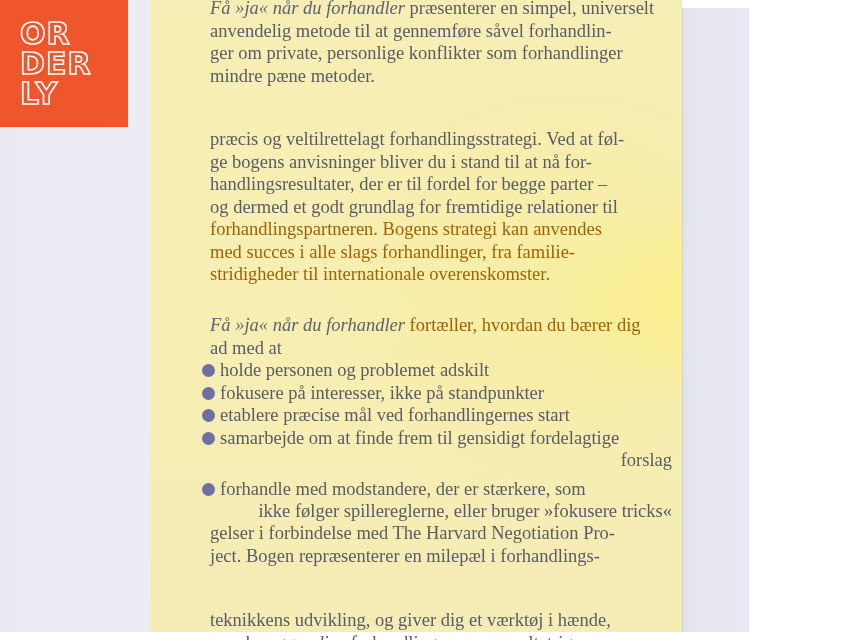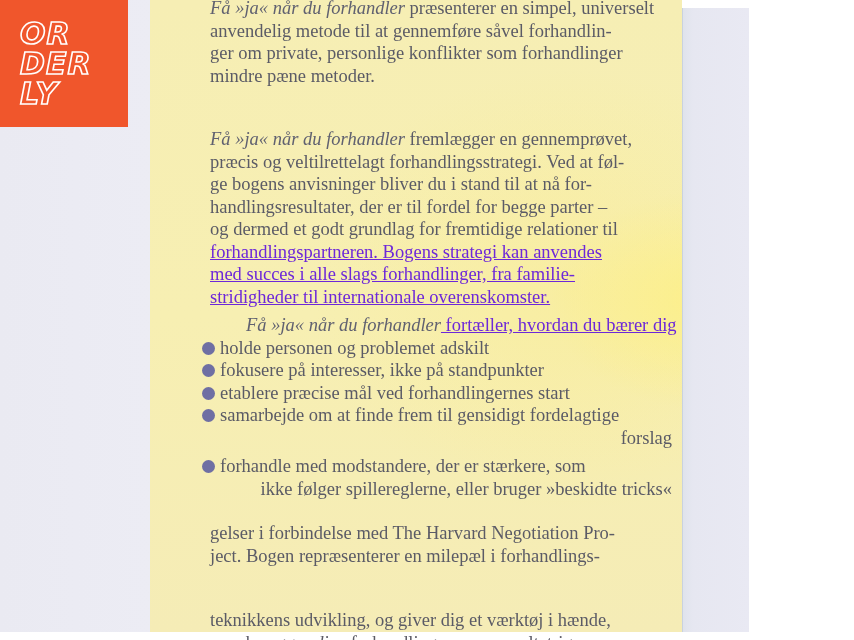--- a/index.html
+++ b/index.html
@@ -24,36 +24,36 @@
     }
     .spine {
       position: absolute; left: 682px; top: 8px; width: 66px; height: 626px;
       background: linear-gradient(90deg, #dfe3ec 0%, #e6e7f1 15%, #e9e9f3 100%);
       border-left: 1px solid #c9d2df;
     }
     .logo {
       position: absolute; left: 0; top: 0; width: 128px; height: 127px;
       background: #f0562c;
       display: flex; flex-direction: column; justify-content: center; align-items: flex-start;
-      padding-left: 20px; box-sizing: border-box; font-style: italic;
+      padding-left: 20px; box-sizing: border-box;
     }
     .logo-line {
       font-family: "DejaVu Sans", "Liberation Sans", sans-serif;
       font-weight: bold; font-size: 30px; line-height: 30px;
       color: transparent; -webkit-text-stroke: 1.6px #ffffff;
       letter-spacing: 1px;
     }
     .text-col {
       position: absolute; left: 210px; top: 0; width: 470px;
       color: #5b5b66; font-size: 18.5px; line-height: 22.5px;
     }
     .para { position: absolute; left: 0; width: 470px; }
     .line { white-space: nowrap; display: block; height: 22.5px; }
     .title-it { font-style: italic; color: #606170; }
-    .dark { color: #6d28d9; text-decoration: underline; }
+    .dark { color: #a16207; }
     .bullet-row { display: block; white-space: nowrap; height: 22.5px; position: relative; padding-left: 18px; }
     .bullet-row.indent { padding-left: 18px; text-align: right; }
     .bullet-dot {
       position: absolute; left: 0; top: 5px; width: 13px; height: 13px; border-radius: 50%;
       background: #6f6fa3;
     }
   </style>
 </head>
 <body>
 
@@ -71,41 +71,41 @@
 <div class="text-col">
 
   <div class="para" style="top:-3px;">
     <span class="line"><span class="title-it">Få »ja« når du forhandler</span><span> præsenterer en simpel, universelt</span></span>
     <span class="line">anvendelig metode til at gennemføre såvel forhandlin-</span>
     <span class="line">ger om private, personlige konflikter som forhandlinger</span>
     <span class="line">mindre pæne metoder.</span>
   </div>
 
   <div class="para" style="top:128px;">
-    <span class="line"><span class="title-it">Få »ja« når du forhandler</span><span> fremlægger en gennemprøvet,</span></span>
     <span class="line">præcis og veltilrettelagt forhandlingsstrategi. Ved at føl-</span>
     <span class="line">ge bogens anvisninger bliver du i stand til at nå for-</span>
     <span class="line">handlingsresultater, der er til fordel for begge parter –</span>
     <span class="line">og dermed et godt grundlag for fremtidige relationer til</span>
     <span class="line dark">forhandlingspartneren. Bogens strategi kan anvendes</span>
     <span class="line dark">med succes i alle slags forhandlinger, fra familie-</span>
     <span class="line dark">stridigheder til internationale overenskomster.</span>
   </div>
 
   <div class="para" style="top:314px; left:-8px;">
-    <span class="line" style="padding-left:8px;margin-left:36px;"><span class="title-it">Få »ja« når du forhandler</span><span class="dark"> fortæller, hvordan du bærer dig</span></span>
+    <span class="line" style="padding-left:8px;"><span class="title-it">Få »ja« når du forhandler</span><span class="dark"> fortæller, hvordan du bærer dig</span></span>
+    <span class="line" style="padding-left:8px;">ad med at</span>
 
     <div>
       <span class="bullet-row"><span class="bullet-dot"></span><span>holde personen og problemet adskilt</span></span>
       <span class="bullet-row"><span class="bullet-dot"></span><span>fokusere på interesser, ikke på standpunkter</span></span>
       <span class="bullet-row"><span class="bullet-dot"></span><span>etablere præcise mål ved forhandlingernes start</span></span>
       <span class="bullet-row"><span class="bullet-dot"></span><span>samarbejde om at finde frem til gensidigt fordelagtige</span></span>
       <span class="bullet-row indent">forslag</span>
       <span class="bullet-row" style="margin-top:6px;"><span class="bullet-dot"></span><span>forhandle med modstandere, der er stærkere, som</span></span>
-      <span class="bullet-row indent">ikke følger spillereglerne, eller bruger »beskidte tricks«</span>
+      <span class="bullet-row indent">ikke følger spillereglerne, eller bruger »fokusere tricks«</span>
     </div>
   </div>
 
   <div class="para" style="top:522px; left:-8px;">
     <span class="line" style="padding-left:8px;">gelser i forbindelse med The Harvard Negotiation Pro-</span>
     <span class="line" style="padding-left:8px;">ject. Bogen repræsenterer en milepæl i forhandlings-</span>
     <span class="line" style="padding-left:8px;margin-top:42px;">teknikkens udvikling, og giver dig et værktøj i hænde,</span>
     <span class="line" style="padding-left:8px;"><span>som kan gøre </span><em>dine</em><span> forhandlinger mere resultatrige.</span></span>
   </div>
 

